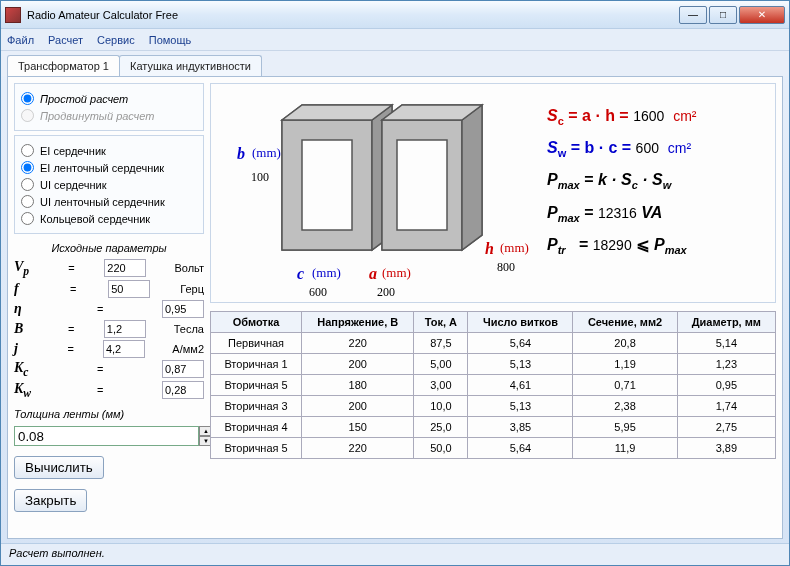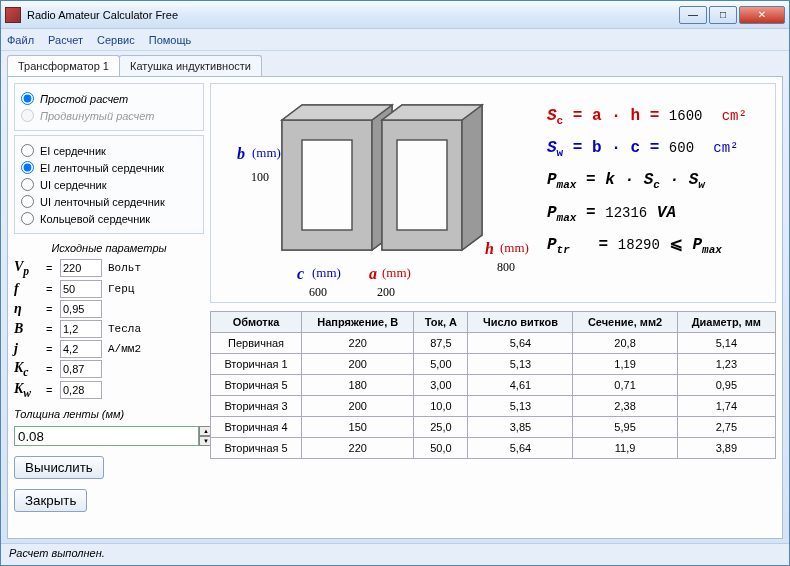--- a/index.html
+++ b/index.html
@@ -90,25 +90,25 @@
 .group {
   border: 1px solid #c8d6e8;
   padding: 6px;
   background: #fafcfe;
 }
 .radio-row { display: flex; align-items: center; gap: 4px; padding: 2px 0; font-style: italic;}
 .radio-row.normal{font-style:normal;}
 .radio-row input[type=radio]{margin:0 2px 0 0;}
 .radio-row.dim { color:#999; }
 .params-title { text-align:center; font-style:italic; margin:4px 0; }
-.param-row { display:flex; align-items:center; gap:4px; padding:1px 0;}
+.param-row { display:flex; align-items:center; gap:4px; padding:1px 0;justify-content:space-between;}
 .param-row .sym { width:28px; font-weight:bold; font-style:italic; font-family:"Times New Roman",serif; font-size:14px;}
 .param-row .eq { width:10px;}
 .param-row input { width:42px; height:18px; border:1px solid #aab; background:#fff; font-size:11px; padding:0 2px;}
-.param-row .unit { font-size:11px; margin-left:2px;font-family:Liberation Mono, monospace;}
+.param-row .unit { font-size:11px; margin-left:2px;}
 .thick-label{font-style:italic; margin-top:4px;}
 .combo { display:flex; width:80px; margin-top:2px;}
 .combo input{flex:1; height:20px; border:1px solid #7a8; background:#fff; padding:0 3px;}
 .combo .btns{display:flex; flex-direction:column;}
 .combo button{width:14px; height:10px; font-size:6px; padding:0; border:1px solid #888; background:#eee;}
 .btn {
   margin-top:6px;
   padding:3px 10px;
   border:1px solid #8aa2bf;
   background: linear-gradient(180deg,#fdfdfe,#e3ebf5);
@@ -121,21 +121,21 @@
   height: 220px;
   border:1px solid #c8d6e8;
   background:#fdfdfd;
   display:flex;
   padding:6px;
   position:relative;
 }
 .diagram-zone{width:320px; position:relative;}
 .formulas {
   flex:1;
-  font-family:Liberation Mono, monospace;
+  font-family:Liberation Sans, sans-serif;
   font-size:16px;
   padding:10px 4px 0 10px;
   line-height:2.0;
 }
 .formulas .red{color:#c00; font-weight:bold;}
 .formulas .blue{color:#00c; font-weight:bold;}
 .formulas .black{color:#000; font-weight:bold;}
 .formulas .val{font-weight:normal; font-size:14px;}
 .formulas .unit{color:#c00; font-weight:normal; font-size:14px;}
 .formulas .unitb{color:#00c; font-weight:normal; font-size:14px;}

